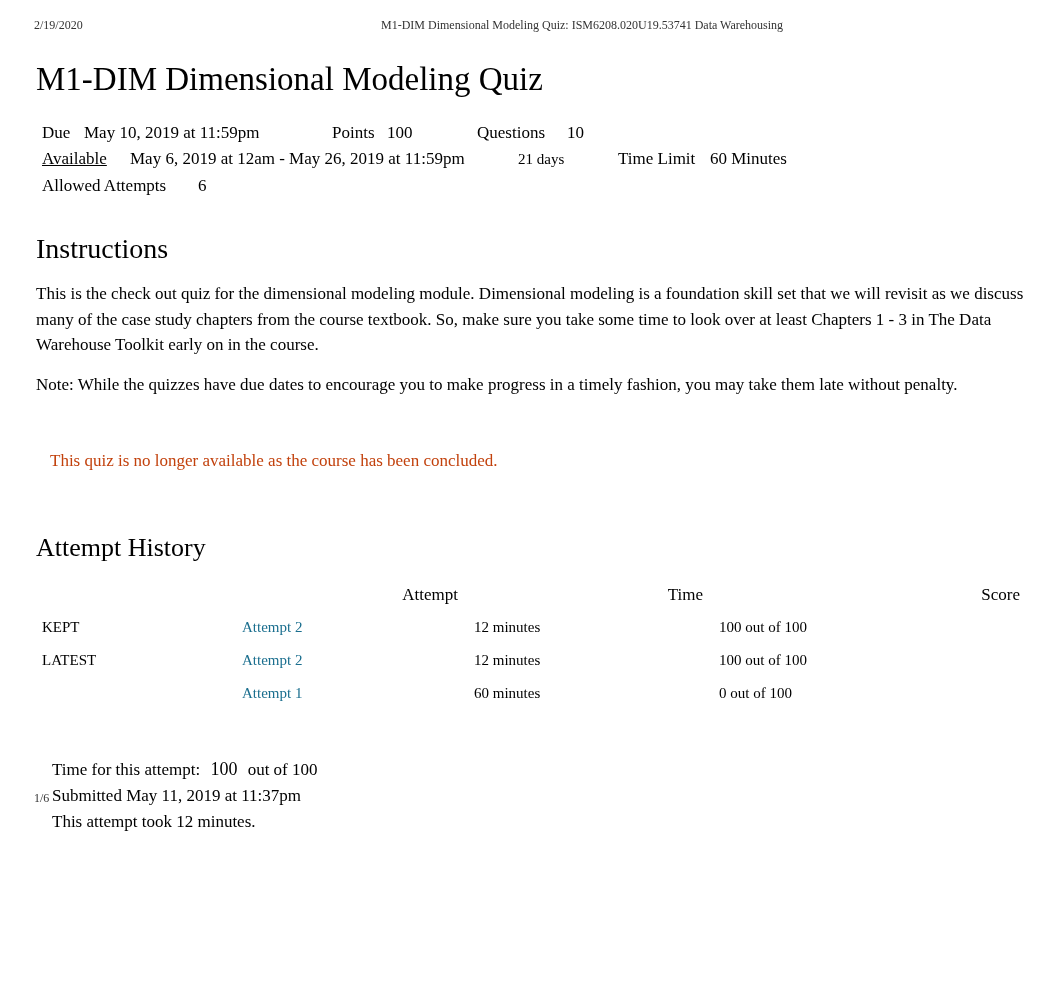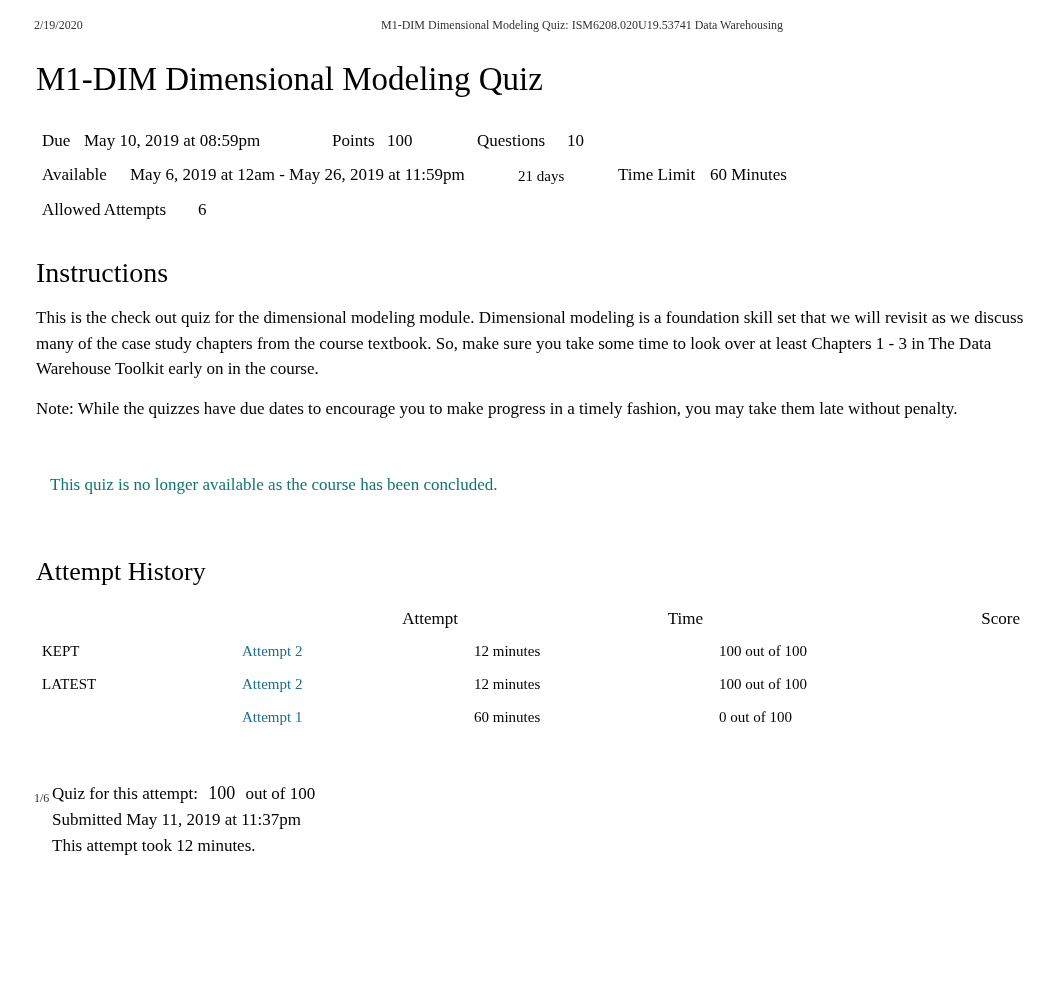--- a/index.html
+++ b/index.html
@@ -43,49 +43,48 @@
       margin-bottom: 14px;
     }
     .meta-label {
       font-weight: normal;
     }
     .meta-val {
       font-weight: normal;
     }
     .meta-row1, .meta-row2, .meta-row3 {
       display: flex;
-      align-items: flex-end;
+      align-items: center;
       flex-wrap: nowrap;
-      margin-top: 8px;
     }
     .meta-row1 .due-l { width: 42px; }
     .meta-row1 .due-v { width: 248px; }
     .meta-row1 .pts-l { width: 55px; }
     .meta-row1 .pts-v { width: 90px; }
     .meta-row1 .q-l { width: 90px; }
-    .meta-row2 .av-l { width: 88px; }
+    .meta-row2 .av-l { width: 88px; text-decoration: underline; }
     .meta-row2 .av-v { width: 388px; }
     .meta-row2 .days { width: 100px; font-size: 15px; }
     .meta-row2 .tl-l { width: 92px; }
     .meta-row3 .aa-l { width: 156px; }
     h2.instructions {
       font-size: 28px;
       font-weight: normal;
       margin: 24px 0 16px 2px;
     }
     .instr-body {
       font-size: 17px;
       line-height: 1.5;
       margin: 0 2px 16px 2px;
     }
     .instr-body p {
       margin-bottom: 14px;
     }
     .notice {
-      color: #0f766e;
+      color: #c2410c;
       font-size: 17px;
       margin: 54px 2px 12px 16px;
     }
     h2.attempt-hist {
       font-size: 26px;
       font-weight: normal;
       margin: 62px 0 16px 2px;
     }
     table.history {
       width: 100%;
@@ -137,21 +136,21 @@
   <div class="top-header">
     <div class="top-date">2/19/2020</div>
     <div class="top-title">M1-DIM Dimensional Modeling Quiz: ISM6208.020U19.53741 Data Warehousing</div>
   </div>
 
   <h1 class="title">M1-DIM Dimensional Modeling Quiz</h1>
 
   <div class="meta-block">
     <div class="meta-row1">
       <span class="due-l meta-label">Due</span>
-      <span class="due-v meta-val">May 10, 2019 at 08:59pm</span>
+      <span class="due-v meta-val">May 10, 2019 at 11:59pm</span>
       <span class="pts-l meta-label">Points</span>
       <span class="pts-v meta-val">100</span>
       <span class="q-l meta-label">Questions</span>
       <span class="meta-val">10</span>
     </div>
     <div class="meta-row2">
       <span class="av-l meta-label">Available</span>
       <span class="av-v meta-val">May 6, 2019 at 12am - May 26, 2019 at 11:59pm</span>
       <span class="days">21 days</span>
       <span class="tl-l meta-label">Time Limit</span>
@@ -200,21 +199,21 @@
         <td class="col-tag"></td>
         <td><a href="#" class="attempt-link">Attempt 1</a></td>
         <td>60 minutes</td>
         <td>0 out of 100</td>
       </tr>
     </tbody>
   </table>
 
   <div class="score-section">
     <div>
-      <span>Quiz for this attempt:</span>
+      <span>Time for this attempt:</span>
       <span class="score-big">100</span>
       <span>out of 100</span>
     </div>
     <div>Submitted May 11, 2019 at 11:37pm</div>
     <div>This attempt took 12 minutes.</div>
   </div>
 
 </div>
 
 <div class="footer">

